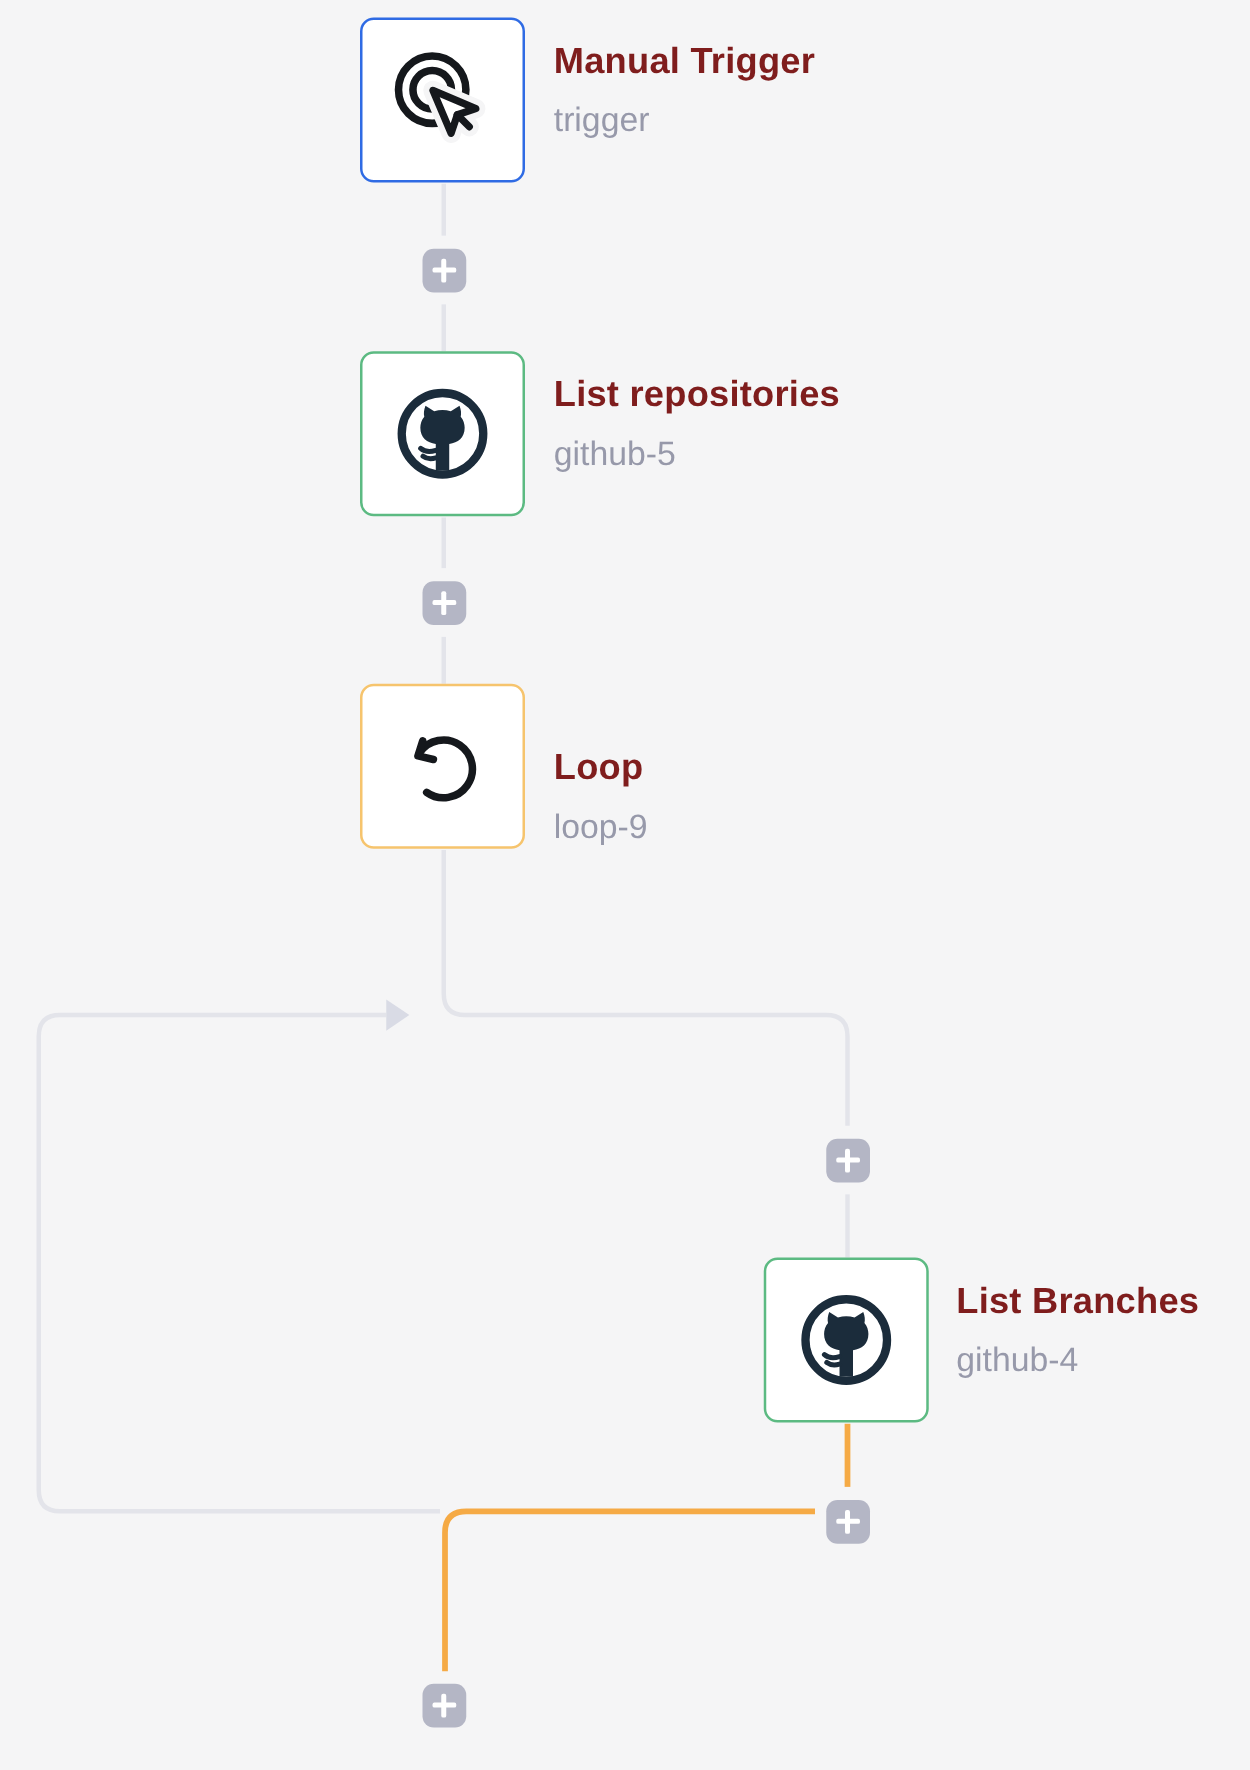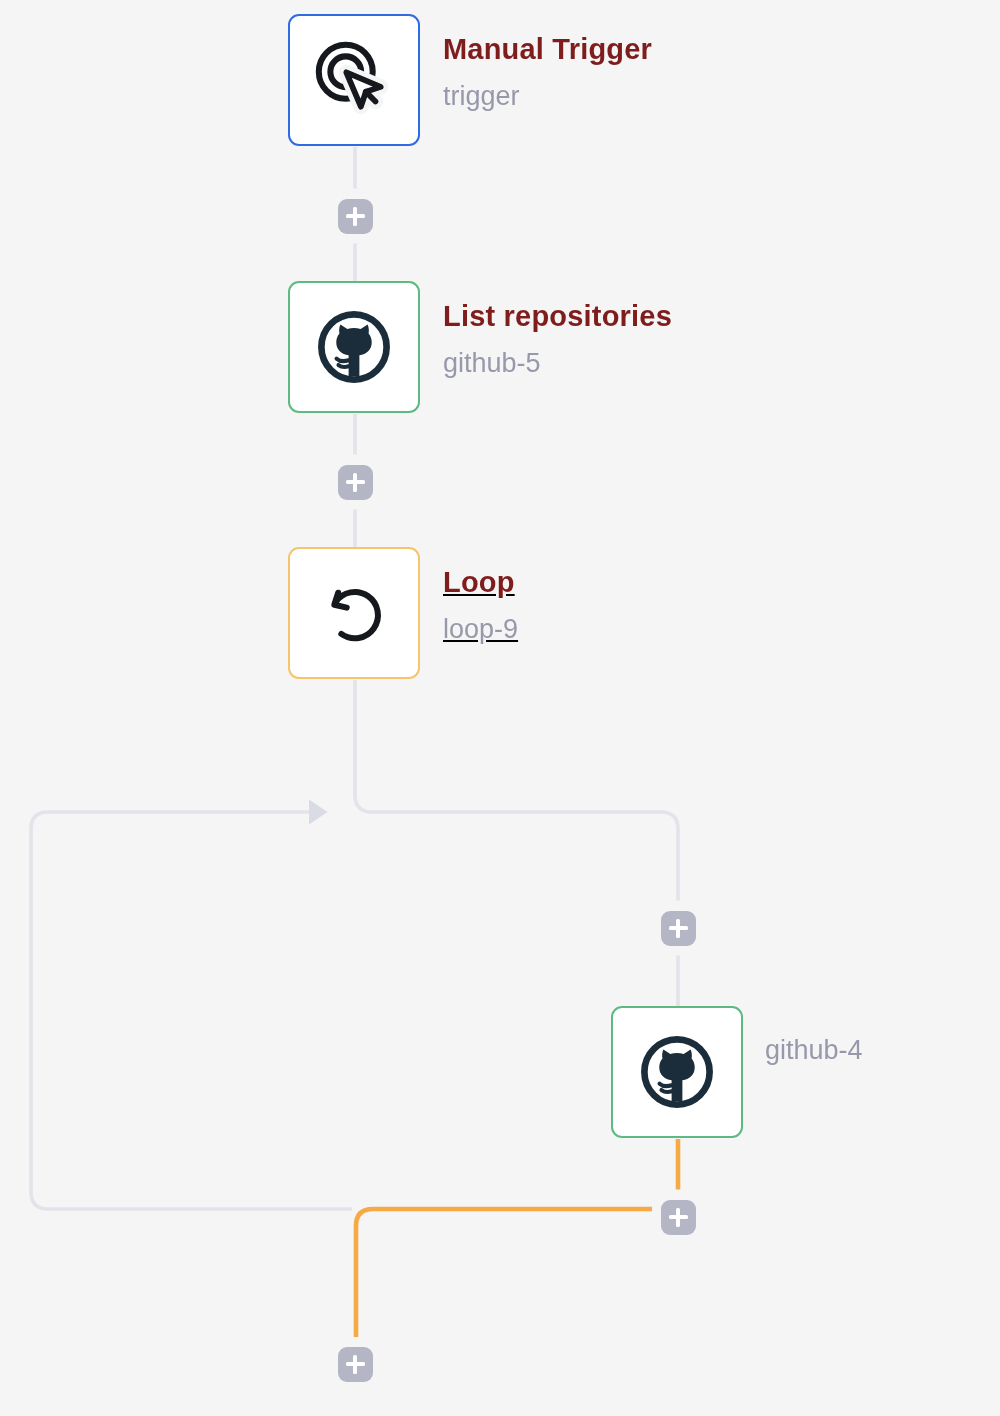--- a/index.html
+++ b/index.html
@@ -112,34 +112,35 @@
     <div class="node-title">List repositories</div>
     <div class="node-subtitle">github-5</div>
   </div>
 
   <div class="node accent-amber" style="left:288px; top:547px;">
     <svg class="icon-svg" width="76" height="76" viewBox="0 0 24 24">
       <path d="M8.0 18.6 A 7.3 7.3 0 1 0 6.2 8.6" fill="none" stroke="#15181c" stroke-width="1.9" stroke-linecap="round"></path>
       <path d="M7.0 5.6 L5.8 9.4 L9.7 10.3" fill="none" stroke="#15181c" stroke-width="1.9" stroke-linecap="round" stroke-linejoin="round"></path>
     </svg>
   </div>
-  <div class="node-label" style="left:443px; top:563px;text-decoration:underline;">
+  <div class="node-label" style="left:443px; top:595px;">
     <div class="node-title">Loop</div>
     <div class="node-subtitle">loop-9</div>
   </div>
 
   <div class="node accent-green" style="left:611px; top:1006px;">
     <svg class="icon-svg" width="76" height="76" viewBox="0 0 24 24">
       <circle cx="12" cy="12" r="10.3" fill="none" stroke="#1b2c3b" stroke-width="2.1"></circle>
       <path fill="#1b2c3b" d="M7.7 4.9 L9.9 6.3 C10.6 6.1 11.3 6 12 6 C12.7 6 13.4 6.1 14.1 6.3 L16.3 4.9 C16.7 5.9 16.8 6.9 16.6 7.7 C17.3 8.5 17.6 9.5 17.6 10.5 C17.6 13 15.9 14.3 13.7 14.6 L13.7 21.2 L10.3 21.2 L10.3 14.6 C8.1 14.3 6.4 13 6.4 10.5 C6.4 9.5 6.7 8.5 7.4 7.7 C7.2 6.9 7.3 5.9 7.7 4.9 Z"></path>
       <path d="M10.3 16.2 C8.7 16.7 7.4 16.5 6.5 15.7" fill="none" stroke="#1b2c3b" stroke-width="1.3" stroke-linecap="round"></path>
       <path d="M10.3 18.1 C9 18.5 7.9 18.3 7.1 17.7" fill="none" stroke="#1b2c3b" stroke-width="1.3" stroke-linecap="round"></path>
     </svg>
   </div>
   <div class="node-label" style="left:765px; top:1022px;">
+    <div class="node-title">List Branches</div>
     <div class="node-subtitle">github-4</div>
   </div>
 
   <div class="plus" style="left:337.5px; top:198.5px;">
     <span class="cross"></span>
   </div>
   <div class="plus" style="left:337.5px; top:464.5px;">
     <span class="cross"></span>
   </div>
   <div class="plus" style="left:660.5px; top:910.5px;">

